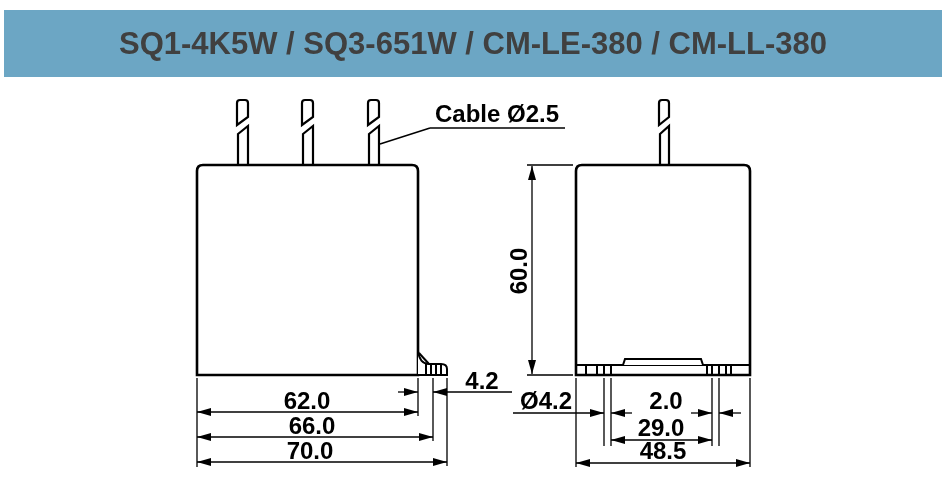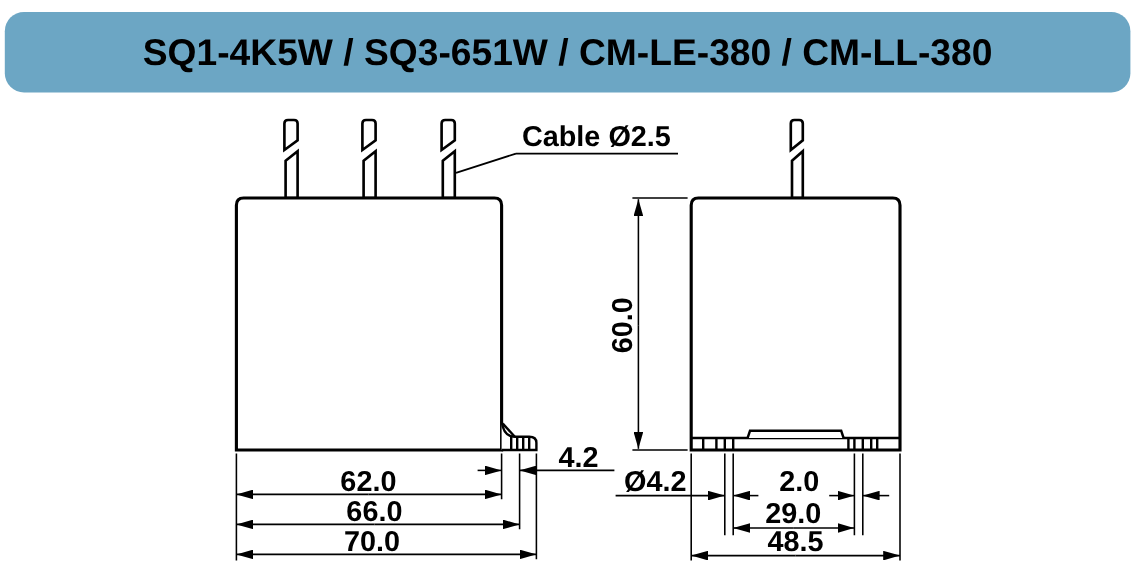--- a/index.html
+++ b/index.html
@@ -2,23 +2,23 @@
 <html><head>
 <meta charset="utf-8">
 <style>
   html,body{margin:0;padding:0;}
   body{
     width:950px;height:481px;position:relative;background:#ffffff;
     font-family:"Liberation Sans", sans-serif;overflow:hidden;
   }
   .header-bar{
     position:absolute;left:4px;top:10px;width:938px;height:67px;
-    background:#6CA6C4;color:#000000;
+    background:#6CA6C4;color:#404040;
     display:flex;align-items:center;justify-content:center;
-    font-size:31px;font-weight:bold;letter-spacing:0px;border-radius:16px;
+    font-size:31px;font-weight:bold;letter-spacing:0px;
   }
   .drawing-stage{position:absolute;left:0;top:0;width:950px;height:481px;}
   svg text{
     font-family:"Liberation Sans", sans-serif;
     font-size:24px;font-weight:bold;fill:#000;
   }
 </style>
 </head>
 <body>
 

